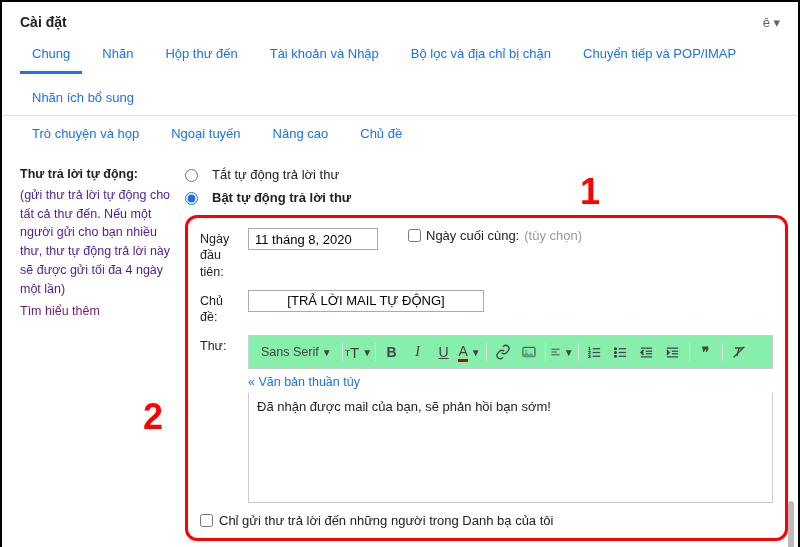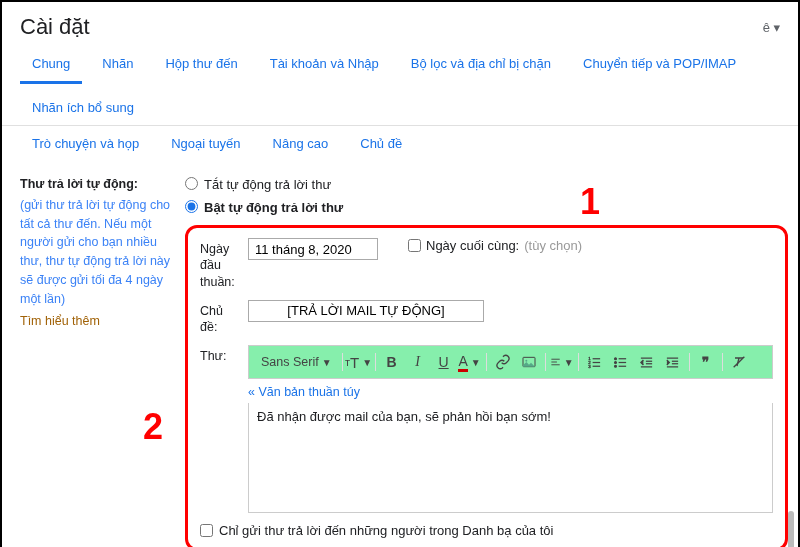--- a/index.html
+++ b/index.html
@@ -1,29 +1,29 @@
 <!DOCTYPE html>
 <html><head>
 <meta charset="utf-8">
 <style>
 * { box-sizing: border-box; margin: 0; padding: 0; }
 body { font-family: Arial, sans-serif; font-size: 13px; color: #202124; background: #fff; width: 800px; margin: 0 auto; border: 2px solid #000; }
 .header { display: flex; justify-content: space-between; align-items: center; padding: 12px 18px 8px; }
-.header h1 { font-size: 22px; font-weight: 400; }
+.header h1 { font-size: 14px; font-weight: 700; }
 .cog { font-size: 13px; color: #5f6368; cursor: pointer; }
 .tabs { display: flex; flex-wrap: wrap; padding: 0 18px; border-bottom: 1px solid #e0e0e0; gap: 8px; }
 .tab { padding: 8px 12px 10px; color: #1a73e8; cursor: pointer; font-size: 13px; white-space: nowrap; }
 .tab.active { color: #1a73e8; border-bottom: 3px solid #1a73e8; font-weight: 500; }
 .content { display: flex; padding: 14px 10px 10px 18px; position: relative; }
 .side { width: 165px; flex-shrink: 0; font-size: 12.5px; line-height: 1.5; padding-right: 6px; }
 .side-title { font-weight: 700; margin-bottom: 2px; }
-.side-desc { color: #3b82f6; }
-.side-link { color: #a16207; cursor: pointer; display: inline-block; margin-top: 4px; }
+.side-desc { color: #4c1d95; }
+.side-link { color: #701a75; cursor: pointer; display: inline-block; margin-top: 4px; }
 .main { flex: 1; position: relative; }
-.radio-row { display: flex; align-items: flex-start; gap: 6px; padding: 2px 0 6px; }
+.radio-row { display: flex; align-items: flex-end; gap: 14px; padding: 2px 0 6px; }
 .radio-row input { accent-color: #1a73e8; }
 .radio-row label { font-size: 13px; cursor: pointer; }
 .radio-row label.bold { font-weight: 700; }
 .form-box { border: 3px solid #ff0000; border-radius: 12px; padding: 10px 12px 10px 12px; margin-top: 4px; position: relative; }
 .form-row { display: flex; align-items: flex-start; margin-bottom: 10px; gap: 6px; }
 .form-label { width: 42px; flex-shrink: 0; font-size: 12.5px; line-height: 1.3; padding-top: 3px; }
 .text-input { border: 1px solid #aaa; padding: 3px 6px; font-size: 13px; height: 22px; }
 .date-input { width: 130px; }
 .subject-input { width: 236px; text-align: center; }
 .end-date { display: flex; align-items: center; gap: 5px; margin-left: 24px; }
@@ -83,21 +83,21 @@
     </div>
     <div class="radio-row">
       <input type="radio" name="vr" checked="" style="">
       <label class="bold">Bật tự động trả lời thư</label>
     </div>
 
     <div class="form-box">
       <div class="annot a2">2</div>
 
       <div class="form-row">
-        <div class="form-label">Ngày đầu thuần:</div>
+        <div class="form-label">Ngày đầu tiên:</div>
         <input class="text-input date-input" value="11 tháng 8, 2020" style="">
         <div class="end-date">
           <input type="checkbox" style="">
           <span>Ngày cuối cùng:</span>
           <span class="placeholder">(tùy chọn)</span>
         </div>
       </div>
 
       <div class="form-row">
         <div class="form-label">Chủ đề:</div>

